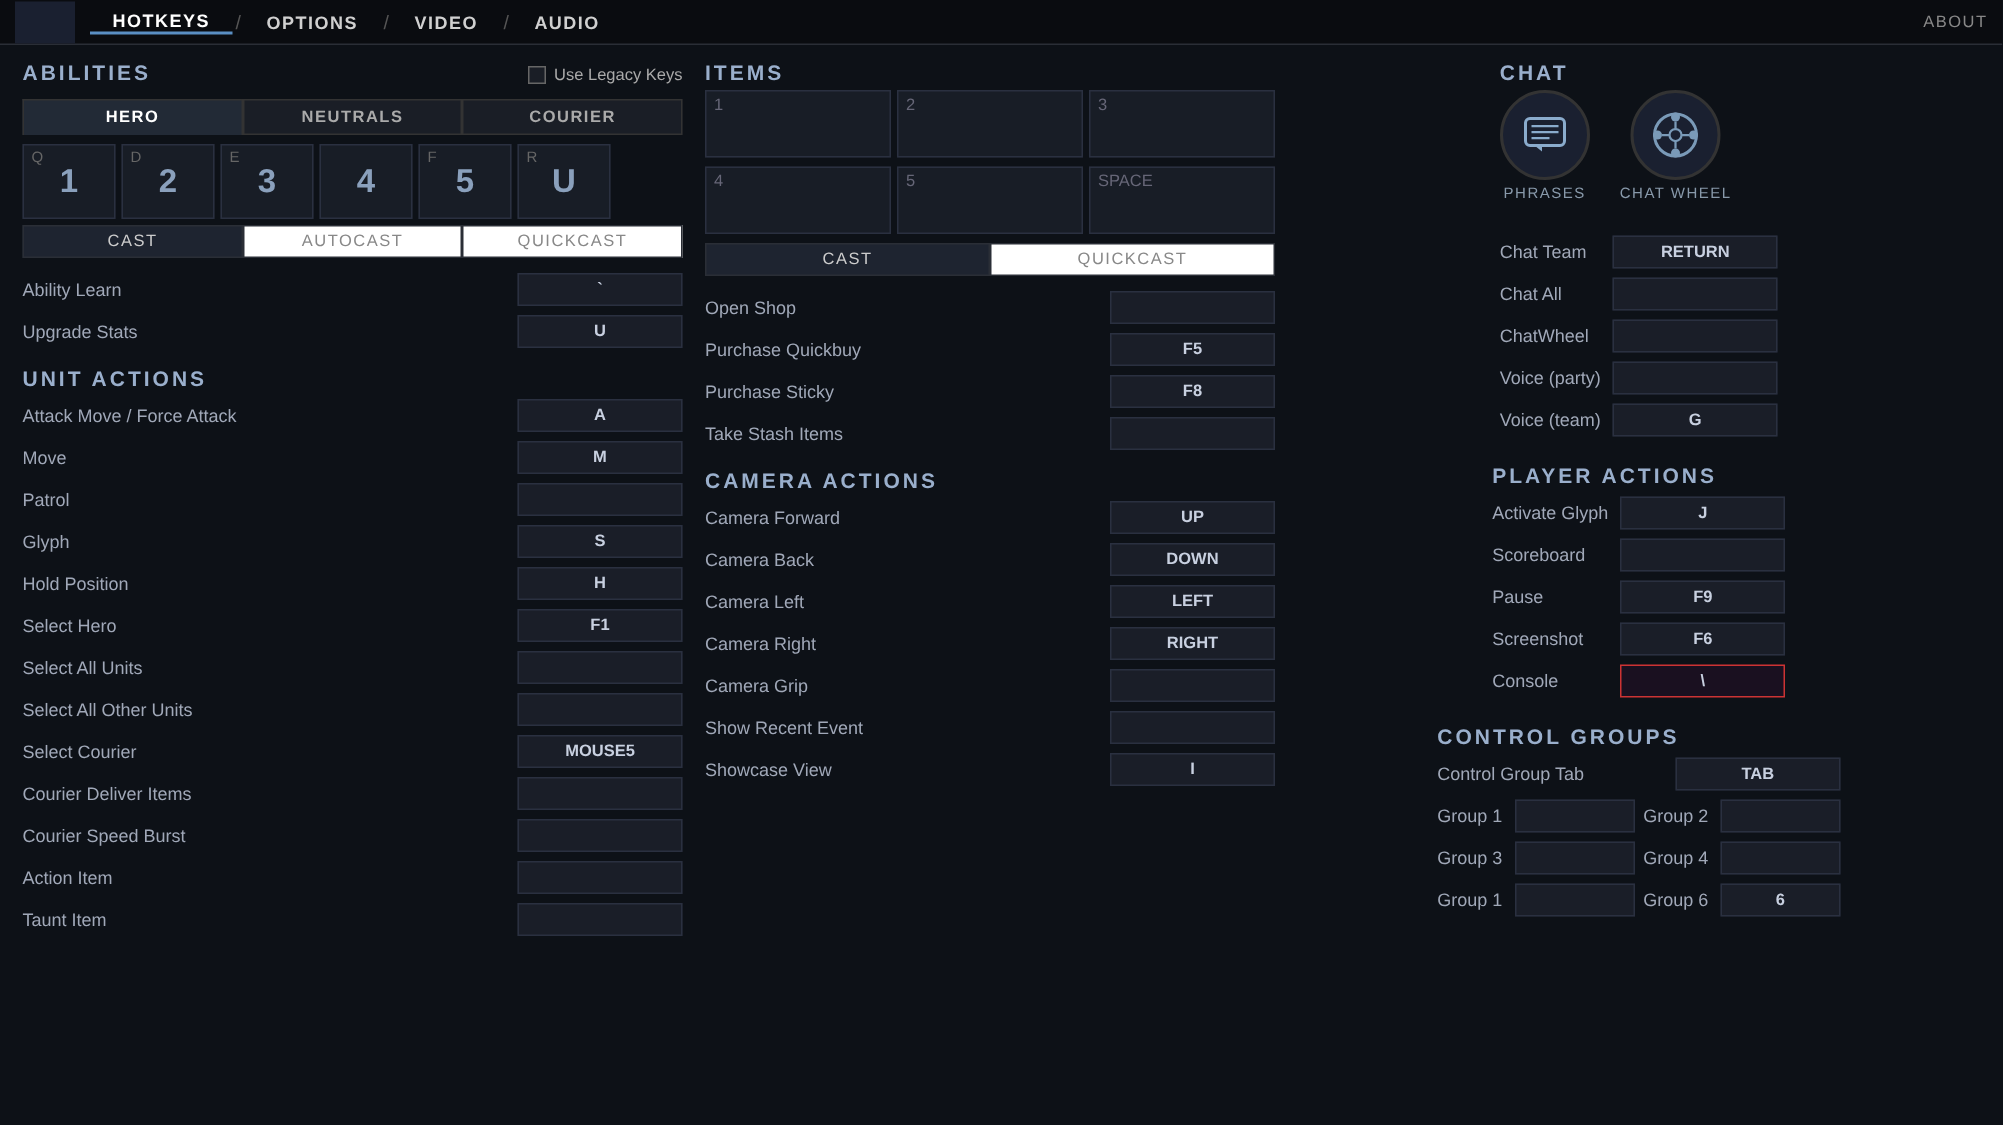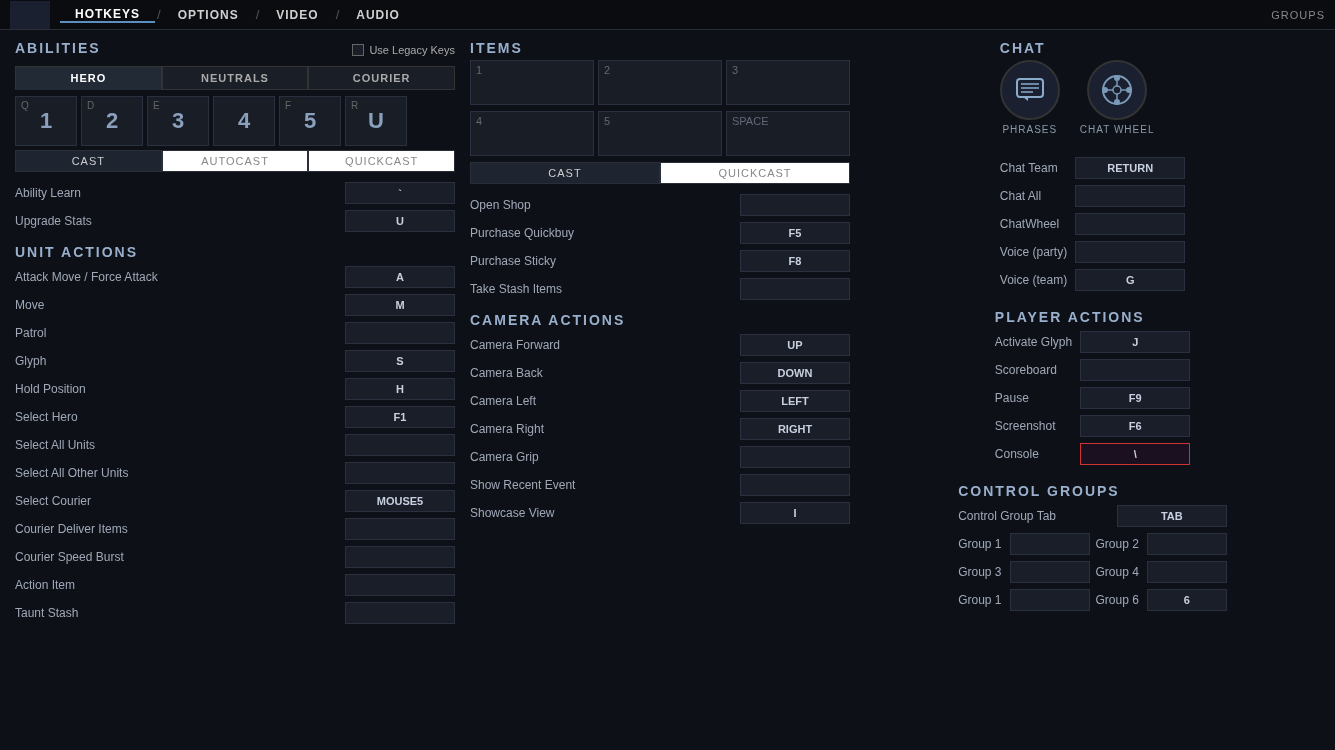--- a/index.html
+++ b/index.html
@@ -289,21 +289,21 @@
 
 <div class="top-nav">
   <div class="top-nav-logo"></div>
   <span class="top-nav-item active">HOTKEYS</span>
   <span class="top-nav-separator">/</span>
   <span class="top-nav-item">OPTIONS</span>
   <span class="top-nav-separator">/</span>
   <span class="top-nav-item">VIDEO</span>
   <span class="top-nav-separator">/</span>
   <span class="top-nav-item">AUDIO</span>
-  <span class="top-nav-right">GROUPS</span>
+  <span class="top-nav-right">ABOUT</span>
 </div>
 
 <div class="main-content">
 
   <div class="col col-left">
 
     <div>
       <div class="abilities-header">
         <div class="section-title">ABILITIES</div>
         <div class="legacy-keys">
@@ -408,21 +408,21 @@
         </div>
         <div class="hotkey-row">
           <span class="hotkey-label">Courier Speed Burst</span>
           <div class="hotkey-key"></div>
         </div>
         <div class="hotkey-row">
           <span class="hotkey-label">Action Item</span>
           <div class="hotkey-key"></div>
         </div>
         <div class="hotkey-row">
-          <span class="hotkey-label">Taunt Stash</span>
+          <span class="hotkey-label">Taunt Item</span>
           <div class="hotkey-key"></div>
         </div>
       </div>
     </div>
   </div>
 
   <div class="col col-mid">
 
     <div>
       <div class="section-title">ITEMS</div>

